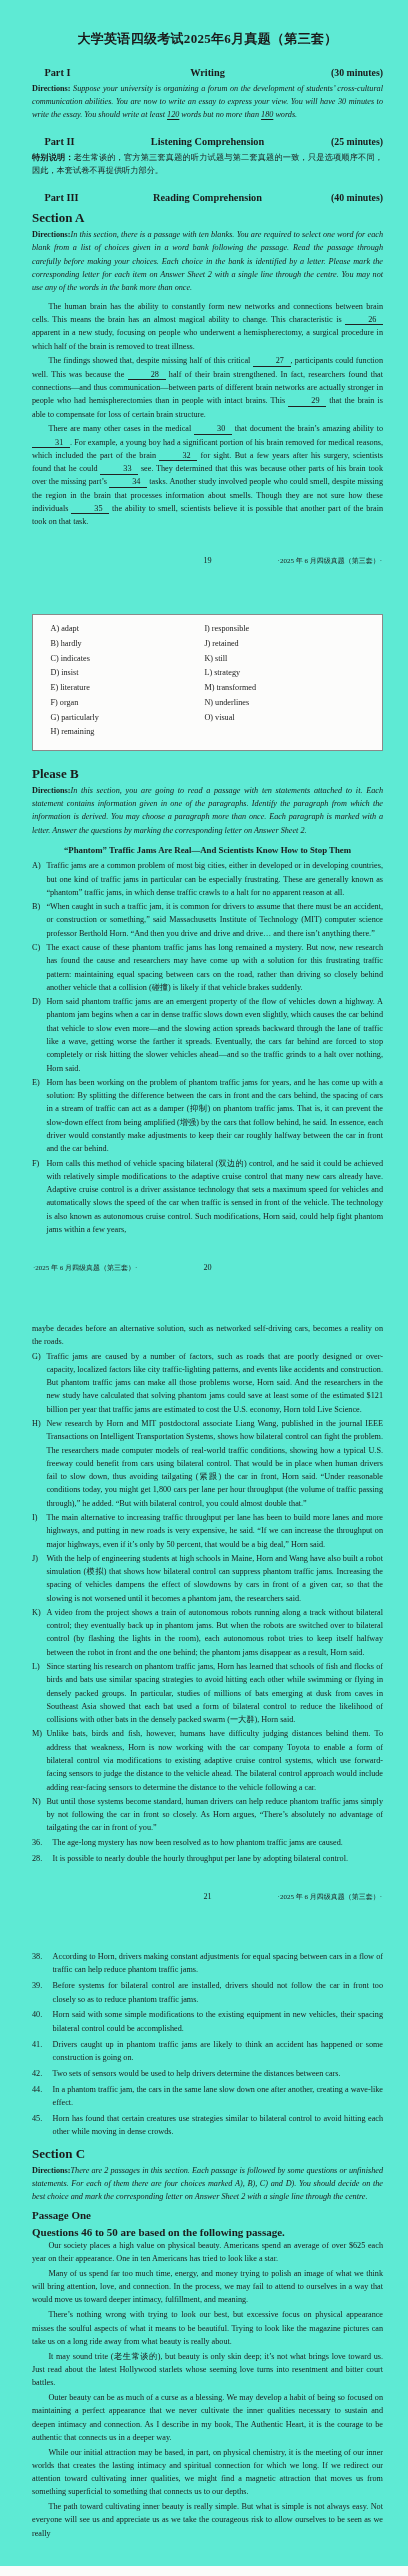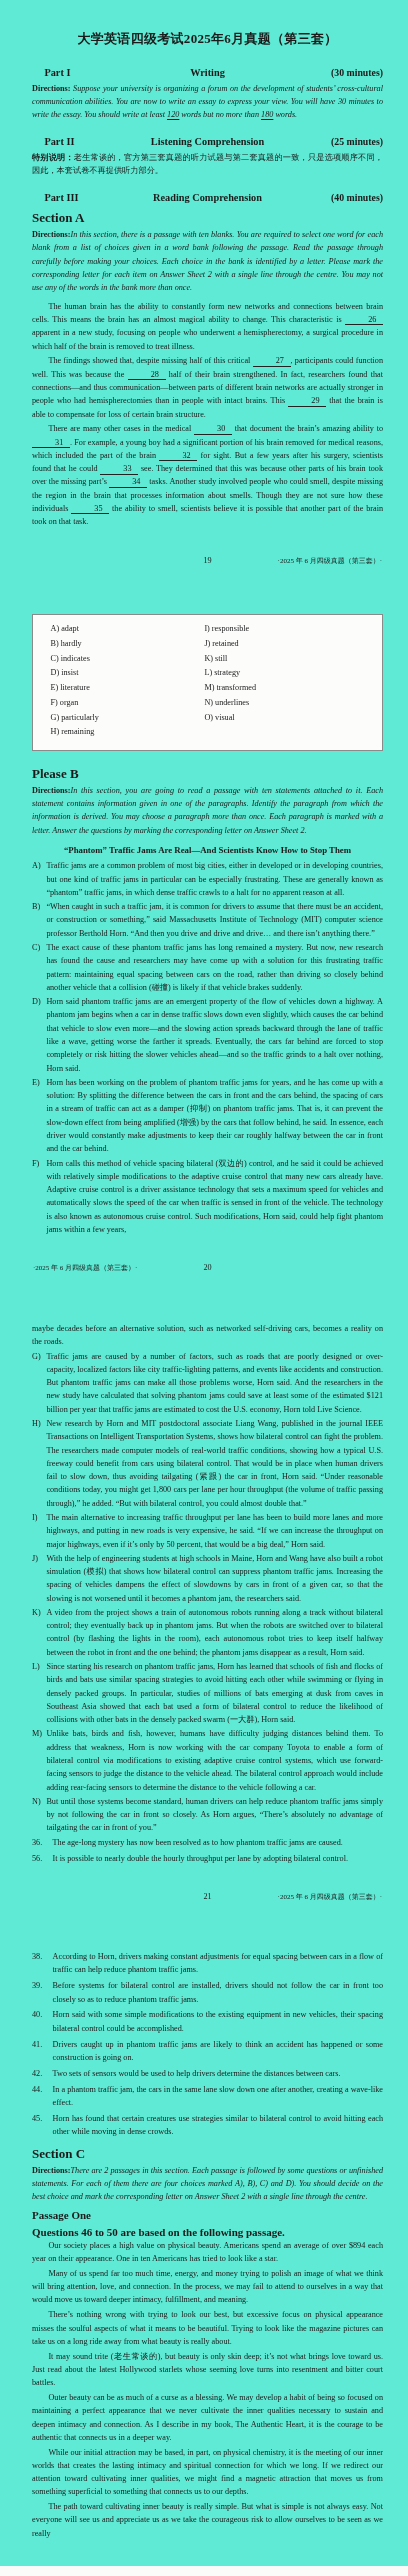--- a/index.html
+++ b/index.html
@@ -152,21 +152,21 @@
     </div>
     <div class="lp">
       <span class="lp-letter">N)</span>
       <span class="lp-text">But until those systems become standard, human drivers can help reduce phantom traffic jams simply by not following the car in front so closely. As Horn argues, “There’s absolutely no advantage of tailgating the car in front of you.”</span>
     </div>
     <div class="stmt">
       <span class="stmt-num">36.</span>
       <span class="stmt-text">The age-long mystery has now been resolved as to how phantom traffic jams are caused.</span>
     </div>
     <div class="stmt">
-      <span class="stmt-num">56.</span>
+      <span class="stmt-num">28.</span>
       <span class="stmt-text">It is possible to nearly double the hourly throughput per lane by adopting bilateral control.</span>
     </div>
     <div class="page-footer">
       <span class="pf-left"></span>
       <span class="pf-center">21</span>
       <span class="pf-right">·2025 年 6 月四级真题（第三套）·</span>
     </div>
     <div class="stmt">
       <span class="stmt-num">38.</span>
       <span class="stmt-text">According to Horn, drivers making constant adjustments for equal spacing between cars in a flow of traffic can help reduce phantom traffic jams.</span>
@@ -192,21 +192,21 @@
       <span class="stmt-text">In a phantom traffic jam, the cars in the same lane slow down one after another, creating a wave-like effect.</span>
     </div>
     <div class="stmt">
       <span class="stmt-num">45.</span>
       <span class="stmt-text">Horn has found that certain creatures use strategies similar to bilateral control to avoid hitting each other while moving in dense crowds.</span>
     </div>
     <div class="section-label">Section C</div>
     <div class="directions"><span class="dir-label">Directions:</span><span class="dir-text">There are 2 passages in this section. Each passage is followed by some questions or unfinished statements. For each of them there are four choices marked A), B), C) and D). You should decide on the best choice and mark the corresponding letter on Answer Sheet 2 with a single line through the centre.</span></div>
     <div class="bold-label">Passage One</div>
     <div class="bold-label">Questions 46 to 50 are based on the following passage.</div>
-    <p class="para indent">Our society places a high value on physical beauty. Americans spend an average of over $894 each year on their appearance. One in ten Americans has tried to look like a star.</p>
+    <p class="para indent">Our society places a high value on physical beauty. Americans spend an average of over $625 each year on their appearance. One in ten Americans has tried to look like a star.</p>
     <p class="para indent">Many of us spend far too much time, energy, and money trying to polish an image of what we think will bring attention, love, and connection. In the process, we may fail to attend to ourselves in a way that would move us toward deeper intimacy, fulfillment, and meaning.</p>
     <p class="para indent">There’s nothing wrong with trying to look our best, but excessive focus on physical appearance misses the soulful aspects of what it means to be beautiful. Trying to look like the magazine pictures can take us on a long ride away from what beauty is really about.</p>
     <p class="para indent">It may sound trite (老生常谈的), but beauty is only skin deep; it’s not what brings love toward us. Just read about the latest Hollywood starlets whose seeming love turns into resentment and bitter court battles.</p>
     <p class="para indent">Outer beauty can be as much of a curse as a blessing. We may develop a habit of being so focused on maintaining a perfect appearance that we never cultivate the inner qualities necessary to sustain and deepen intimacy and connection. As I describe in my book, The Authentic Heart, it is the courage to be authentic that connects us in a deeper way.</p>
     <p class="para indent">While our initial attraction may be based, in part, on physical chemistry, it is the meeting of our inner worlds that creates the lasting intimacy and spiritual connection for which we long. If we redirect our attention toward cultivating inner qualities, we might find a magnetic attraction that moves us from something superficial to something that connects us to our depths.</p>
     <p class="para indent">The path toward cultivating inner beauty is really simple. But what is simple is not always easy. Not everyone will see us and appreciate us as we take the courageous risk to allow ourselves to be seen as we really</p>
   </div>
 
 
 </body></html>

